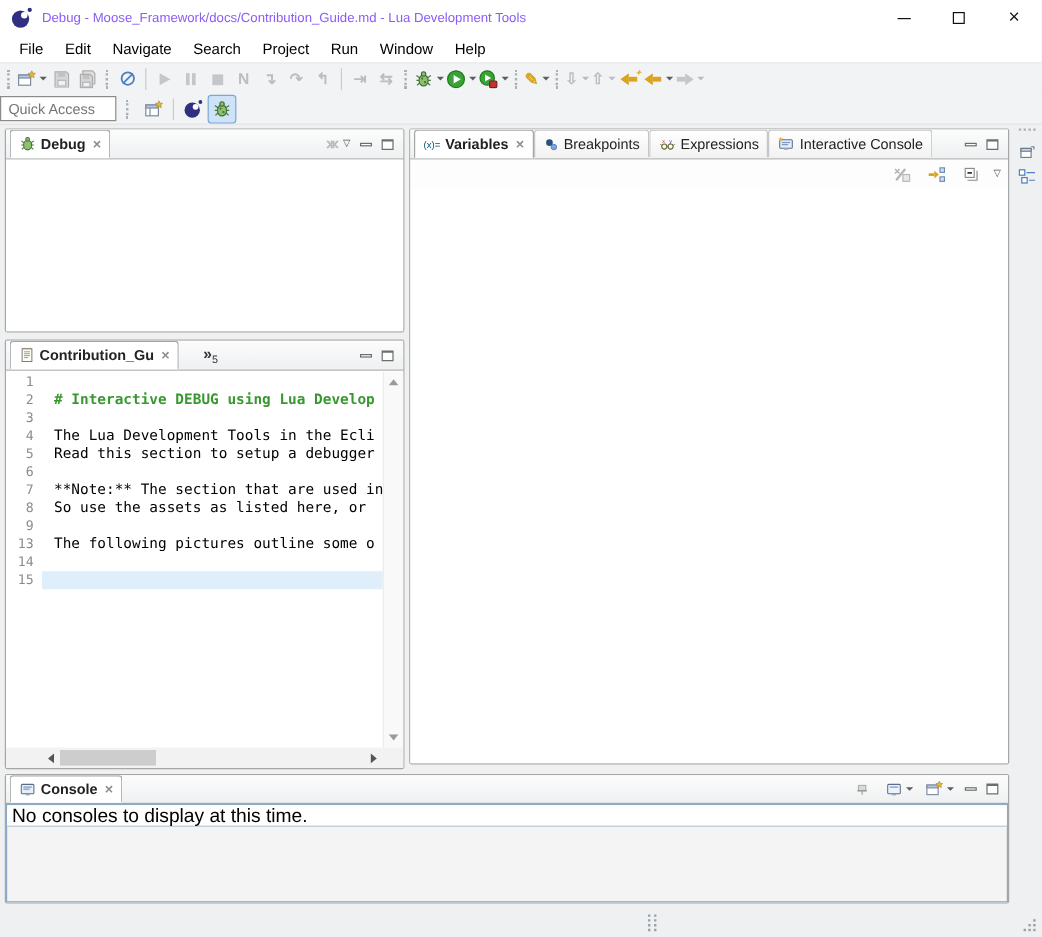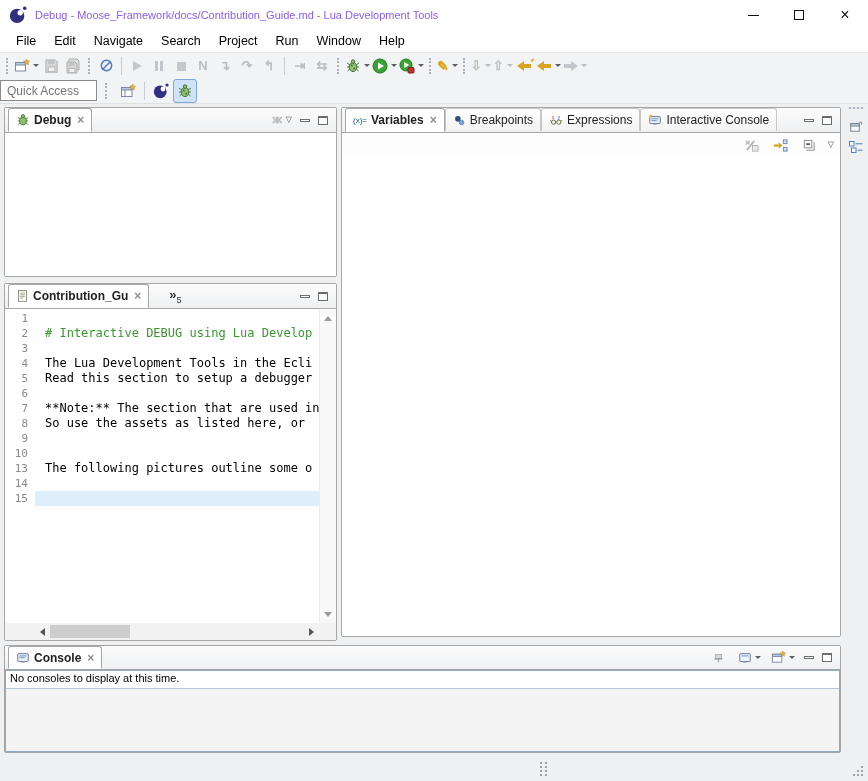--- a/index.html
+++ b/index.html
@@ -63,37 +63,37 @@
   
   .view-toolbar{position:absolute;left:0;top:25px;right:0;height:24px;background:#fdfdfd;display:flex;align-items:center;justify-content:flex-end;padding-right:6px;gap:7px}
 
   
   .ed-body{position:absolute;left:0;top:25px;right:0;bottom:0;background:#fff}
   .ed-lines{position:absolute;left:0;top:2px;right:17px;bottom:17px;overflow:hidden;font-family:"DejaVu Sans Mono",monospace;font-size:12px;line-height:15px}
   .ed-line{display:flex;height:15px}
   .ln{width:30px;text-align:right;padding-right:7px;color:#8b8b8b;background:#fff;flex:none;font-size:11px;line-height:15px;font-family:"DejaVu Sans Mono",monospace}
   .rest{flex:1;display:flex;overflow:hidden}
   .code{flex:1;padding-left:10px;white-space:pre;overflow:hidden;color:#000}
-  .code.h{color:#38982f;font-weight:normal}
+  .code.h{color:#38982f;font-weight:bold}
   .ed-line.cur .rest{background:#dfeefb}
   .vsb{position:absolute;top:1px;right:0;width:17px;bottom:17px;background:#f9f9f9;border-left:1px solid #ececec}
   .sarr{position:absolute;left:4px;width:0;height:0;border-left:4px solid transparent;border-right:4px solid transparent}
   .sarr.up{top:6px;border-bottom:5px solid #9a9a9a}
   .sarr.down{bottom:6px;border-top:5px solid #9a9a9a}
   .hsb{position:absolute;left:30px;right:17px;bottom:0;height:17px;background:#f2f2f2}
   .harr{position:absolute;top:5px;width:0;height:0;border-top:4px solid transparent;border-bottom:4px solid transparent}
   .harr.l{left:5px;border-right:5px solid #555}
   .harr.r{right:5px;border-left:5px solid #555}
   .hthumb{position:absolute;left:15px;top:2px;height:13px;width:80px;background:#cdcdcd}
   .sb-corner{position:absolute;right:0;bottom:0;width:17px;height:17px;background:#f2f2f2}
   .rul-corner{position:absolute;left:0;bottom:0;width:30px;height:17px;background:#f2f2f2}
 
   
   .console-body{position:absolute;left:0;top:24px;right:0;bottom:0;border:1px solid #8fa9c4;background:#f4f4f4}
-  .console-msg{height:18px;background:#fff;border-bottom:1px solid #b9c6d4;font-size:11px;color:#000;padding:1px 0 0 4px}
+  .console-msg{height:18px;background:#fff;border-bottom:1px solid #b9c6d4;font-size:16px;color:#000;padding:1px 0 0 4px}
 
   
   .trim{position:absolute;left:843px;top:0;width:25px;height:653px}
   .trim-grip{width:14px;height:3px;border-top:2px dotted #a9b1ba;margin:3px auto 6px auto}
   .trim-btn{width:20px;height:20px;margin:2px auto;display:flex;align-items:center;justify-content:center}
 
   
   .statusbar{position:absolute;left:0;top:757px;width:868px;height:24px;background:#eef0f1}
   .vgrip{position:absolute;left:540px;top:5px;width:7px;height:14px;border-left:2px dotted #9aa2aa;border-right:2px dotted #9aa2aa}
   .rgrip{position:absolute;right:5px;bottom:5px;width:2px;height:2px;background:#9aa0a6;box-shadow:-4px 0 #9aa0a6,-8px 0 #9aa0a6,0 -4px #9aa0a6,-4px -4px #9aa0a6,0 -8px #9aa0a6}
@@ -400,26 +400,20 @@
             </span>
           </div>
           <div class="ed-line">
             <span class="ln">8</span>
             <span class="rest">
               <span class="code">So use the assets as listed here, or </span>
             </span>
           </div>
           <div class="ed-line">
             <span class="ln">9</span>
-            <span class="rest">
-              <span class="code"></span>
-            </span>
-          </div>
-          <div class="ed-line">
-            <span class="ln">10</span>
             <span class="rest">
               <span class="code"></span>
             </span>
           </div>
           <div class="ed-line">
             <span class="ln">13</span>
             <span class="rest">
               <span class="code">The following pictures outline some o</span>
             </span>
           </div>

